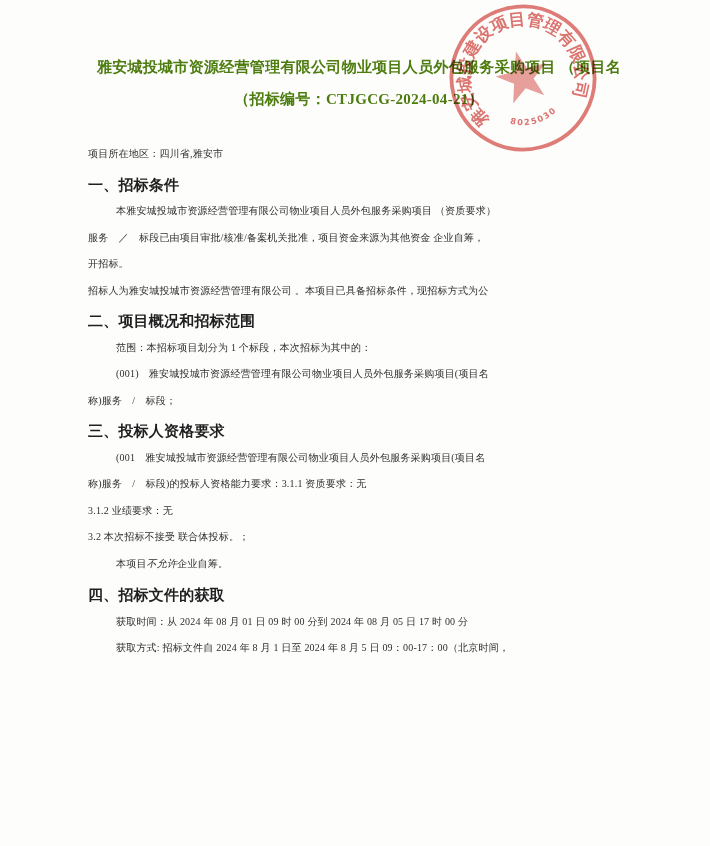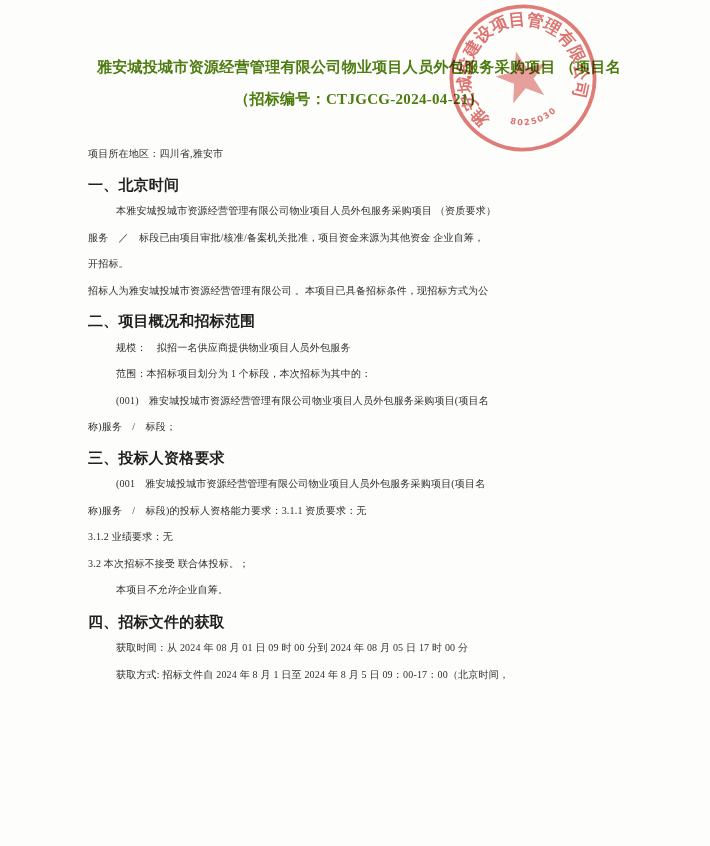--- a/index.html
+++ b/index.html
@@ -82,30 +82,29 @@
   <div class="content">
 
     <div class="title-block">
       <div class="t-line">雅安城投城市资源经营管理有限公司物业项目人员外包服务采购项目 （项目名</div>
       <div class="t-line">（招标编号：CTJGCG-2024-04-21）</div>
     </div>
 
     <div class="doc-line meta-line">项目所在地区：四川省,雅安市</div>
 
     <div>
-      <div class="doc-line heading">一、北京时间</div>
+      <div class="doc-line heading">一、招标条件</div>
       <div class="doc-line indent">本雅安城投城市资源经营管理有限公司物业项目人员外包服务采购项目 （资质要求）</div>
       <div class="doc-line">服务　／　标段已由项目审批/核准/备案机关批准，项目资金来源为其他资金 企业自筹，</div>
       <div class="doc-line">开招标。</div>
       <div class="doc-line">招标人为雅安城投城市资源经营管理有限公司 。本项目已具备招标条件，现招标方式为公</div>
     </div>
 
     <div>
       <div class="doc-line heading">二、项目概况和招标范围</div>
-      <div class="doc-line indent">规模：　拟招一名供应商提供物业项目人员外包服务</div>
       <div class="doc-line indent">范围：本招标项目划分为 1 个标段，本次招标为其中的：</div>
       <div class="doc-line indent">(001)　雅安城投城市资源经营管理有限公司物业项目人员外包服务采购项目(项目名</div>
       <div class="doc-line">称)服务　/　标段；</div>
     </div>
 
     <div>
       <div class="doc-line heading">三、投标人资格要求</div>
       <div class="doc-line indent">(001　雅安城投城市资源经营管理有限公司物业项目人员外包服务采购项目(项目名</div>
       <div class="doc-line">称)服务　/　标段)的投标人资格能力要求：3.1.1 资质要求：无</div>
       <div class="doc-line">3.1.2 业绩要求：无</div>

